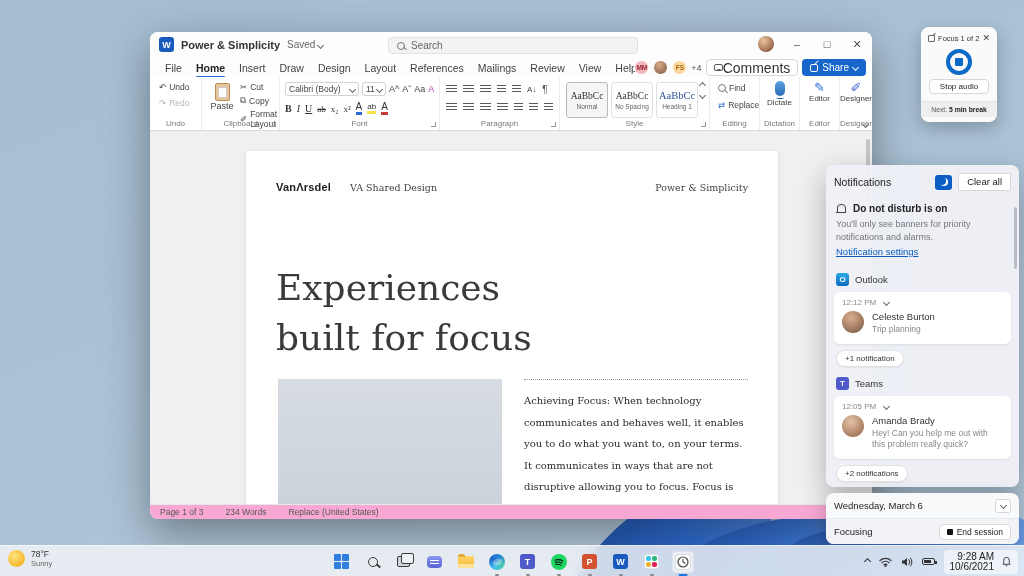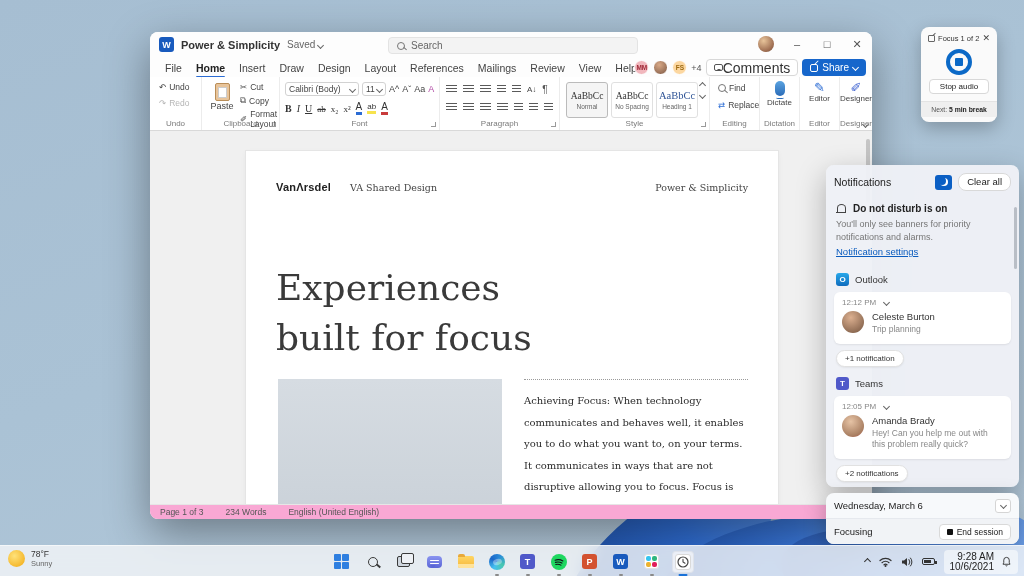--- a/index.html
+++ b/index.html
@@ -185,21 +185,21 @@
   #notifs { position:absolute; left:826px; top:165px; width:193px; height:322px; z-index:3;
             background:rgba(238,241,246,.97); border-radius:8px;
             box-shadow:0 10px 30px rgba(0,0,0,.28); overflow:hidden; font-size:10px; }
   .nf-head { display:flex; align-items:center; padding:8px 8px 6px; gap:6px; }
   .nf-title { font-size:10.5px; color:#222; margin-right:auto; }
   .dnd-toggle { width:17px; height:15px; background:#0b5fc4; border-radius:3px; position:relative; }
   .dnd-toggle::before { content:""; position:absolute; left:5px; top:3px; width:8px; height:8px;
                         border-radius:50%; background:#fff; }
   .dnd-toggle::after { content:""; position:absolute; left:3px; top:2px; width:8px; height:8px;
                        border-radius:50%; background:#0b5fc4; }
-  .btn-clear { background:#fff; border:1px solid #d9d9d9; border-radius:8px; height:18px;
+  .btn-clear { background:#fff; border:1px solid #d9d9d9; border-radius:1px; height:18px;
                padding:0 8px; font-size:9.5px; color:#222; line-height:16px; }
   .dnd-block { padding:6px 10px 2px; }
   .dnd-row { display:flex; align-items:center; gap:6px; }
   .bell-moon { width:11px; height:11px; position:relative; }
   .bell-moon::before { content:""; position:absolute; left:1px; top:1px; width:7px; height:7px;
                        border:1.2px solid #444; border-radius:50% 50% 0 0; border-bottom:none; }
   .bell-moon::after { content:""; position:absolute; left:0; bottom:1px; width:10px; height:1.2px; background:#444; }
   .dnd-title { font-size:10px; font-weight:bold; color:#222; }
   .dnd-body { font-size:9px; color:#777; line-height:13px; margin:4px 0 0; }
   .nf-link { font-size:9.5px; color:#0b5cbe; text-decoration:underline; margin:2px 0 8px; display:inline-block; }
@@ -519,21 +519,21 @@
           <div class="doc-body">Achieving Focus: When technology communicates and behaves well, it enables you to do what you want to, on your terms. It communicates in ways that are not disruptive allowing you to focus. Focus is achieving the level of concentration you need to accomplish a task.</div>
 
         </div>
       </div>
       <div class="vscroll"></div>
     </div>
 
     <div class="statusbar">
       <span>Page 1 of 3</span>
       <span>234 Words</span>
-      <span>English (United English)</span>
+      <span>Replace (United States)</span>
     </div>
   </div>
 
   <div id="focuswidget">
     <div class="fw-head">
       <span class="fw-exp"></span>
       <span class="fw-title">Focus 1 of 2</span>
       <span class="fw-x">✕</span>
     </div>
     <div class="fw-ring">

